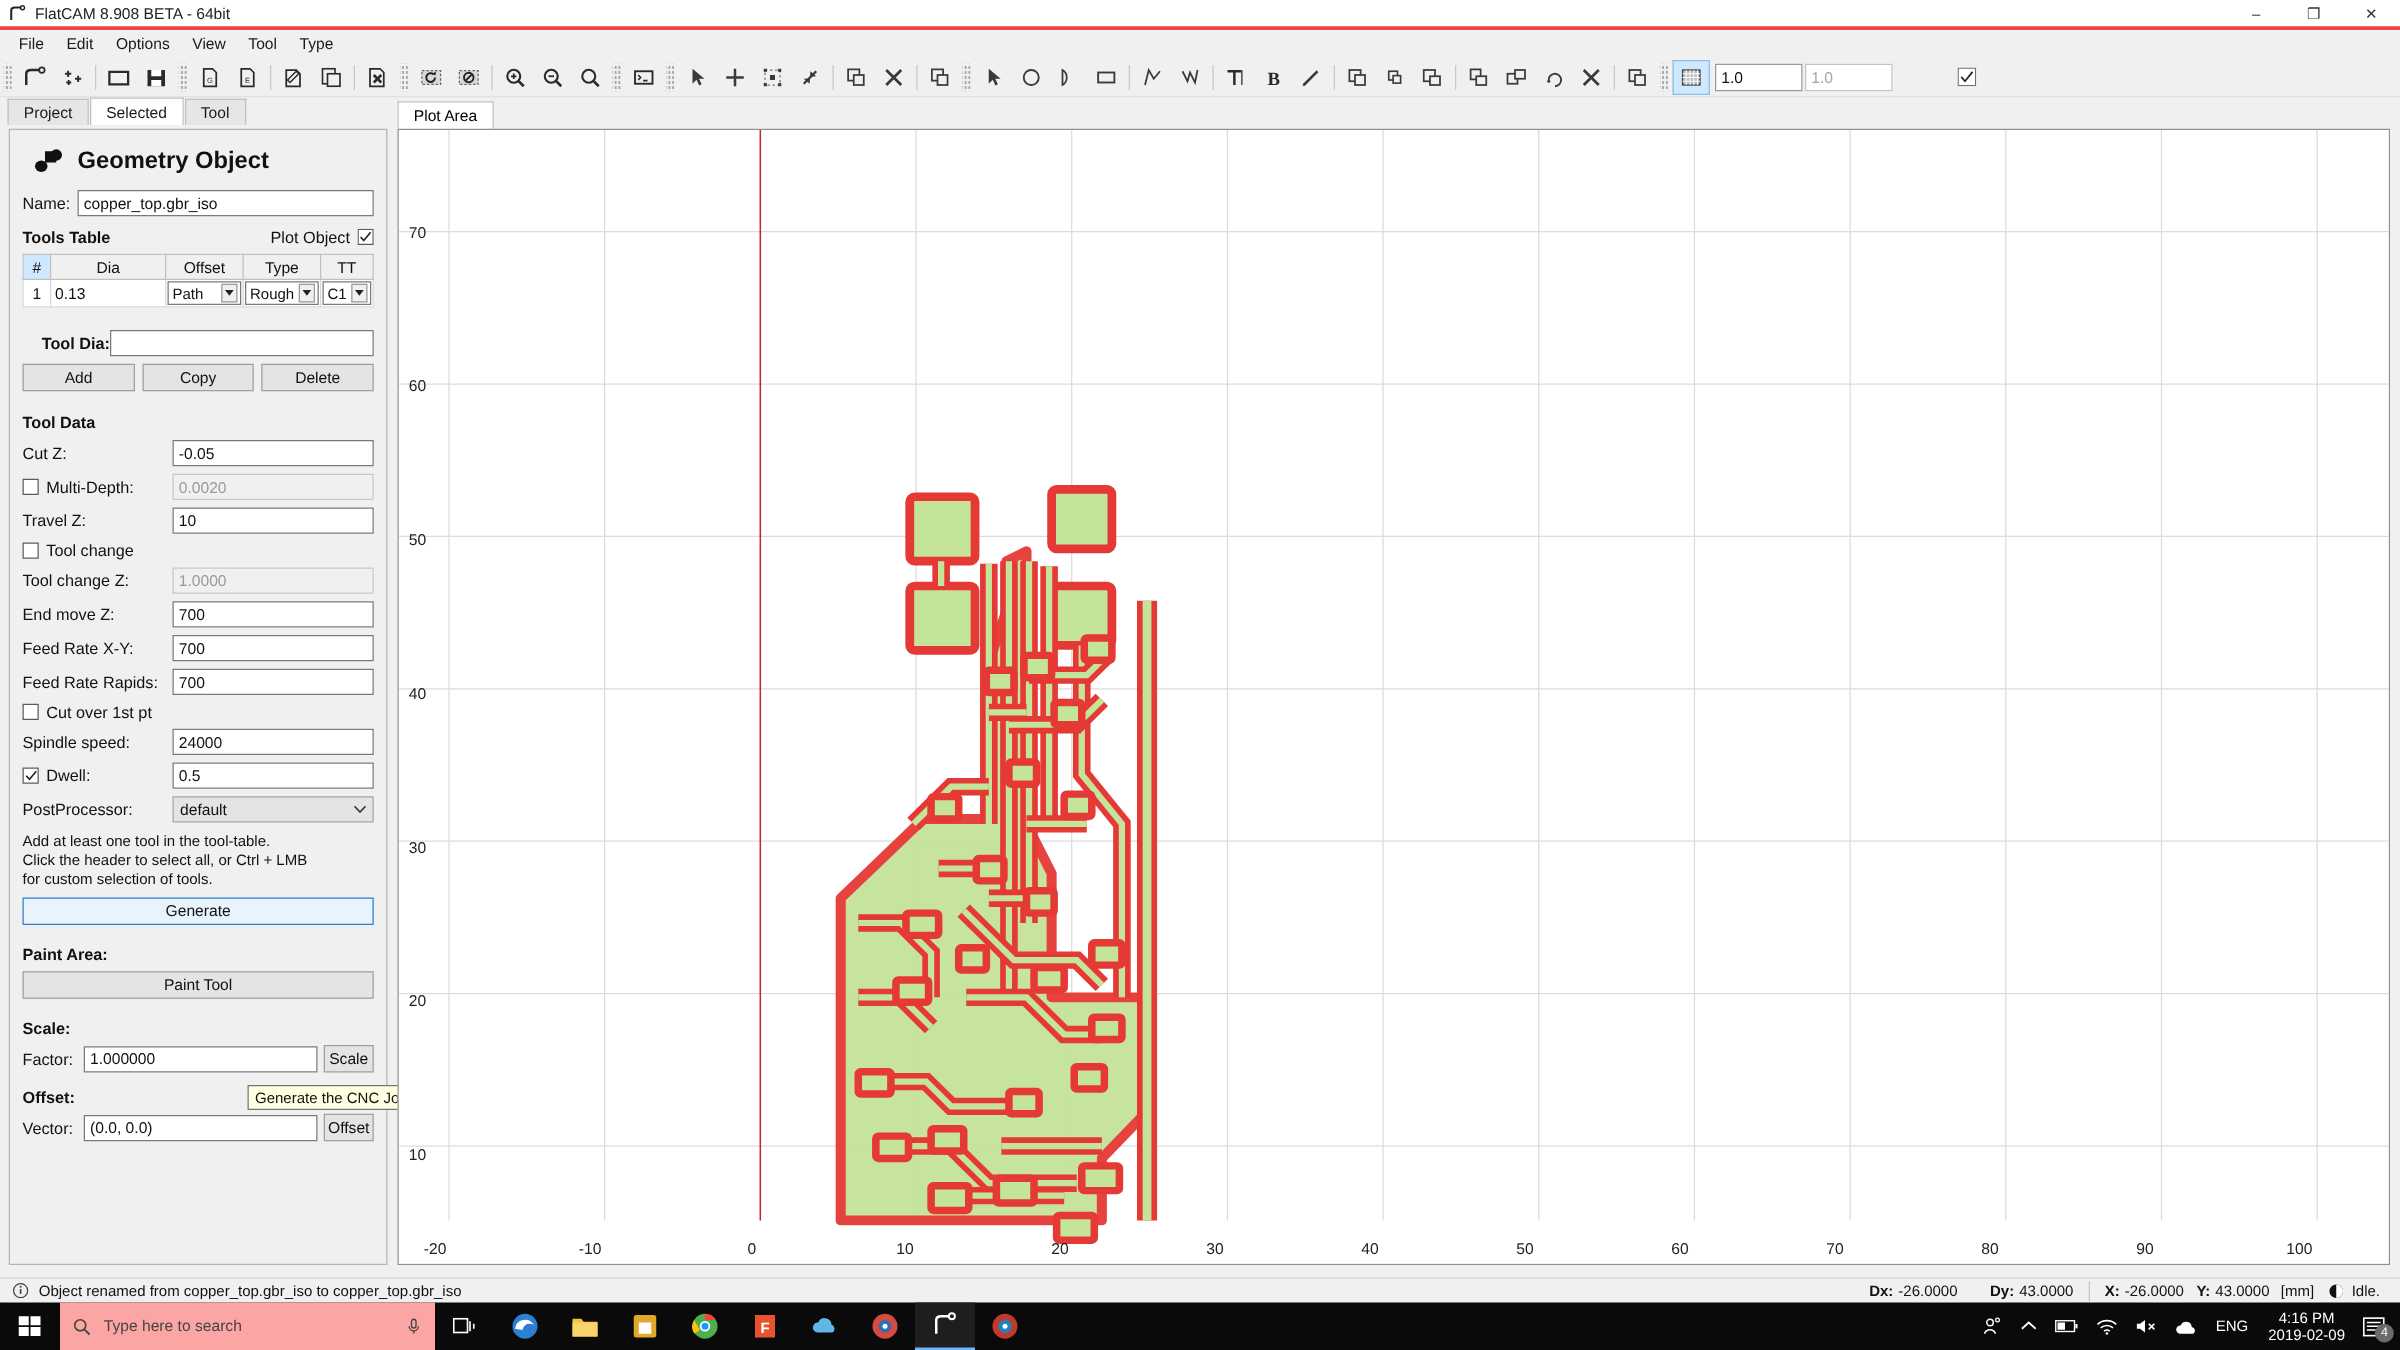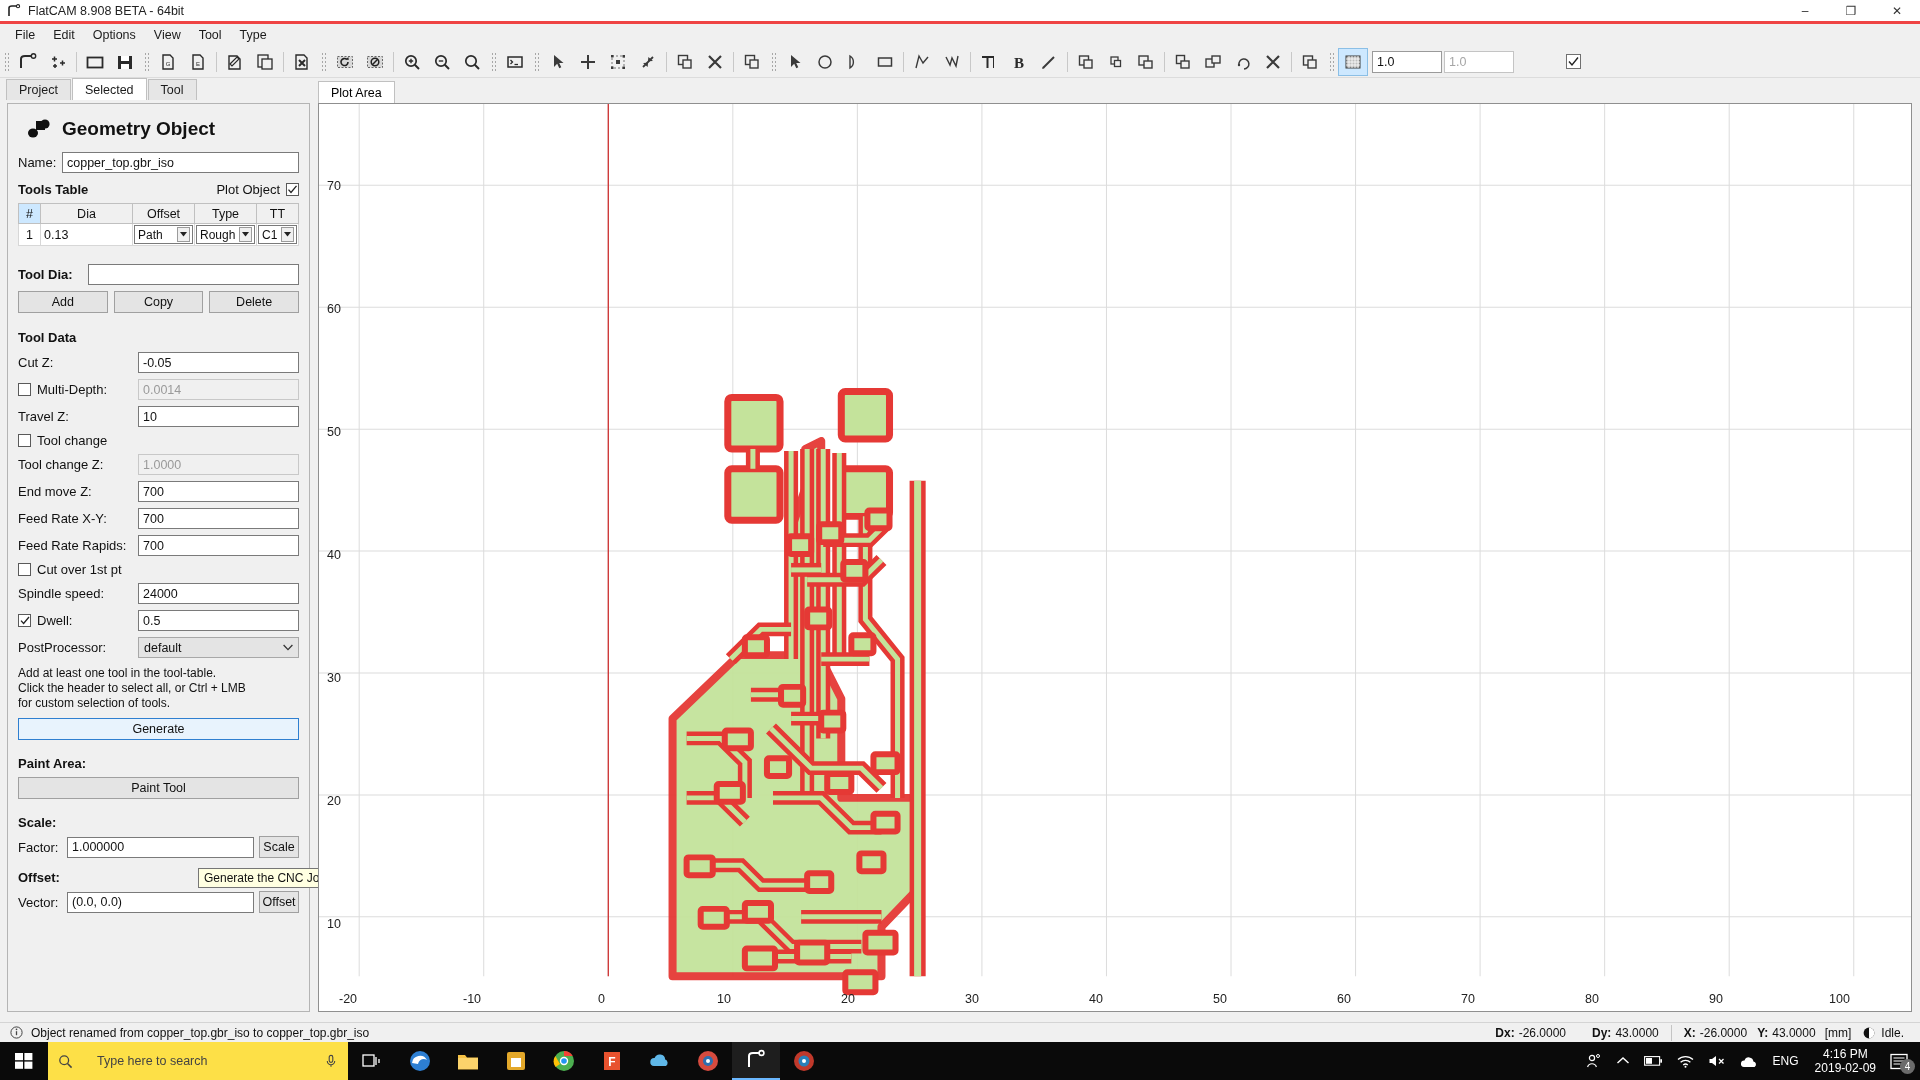--- a/index.html
+++ b/index.html
@@ -132,21 +132,21 @@
     display:flex; align-items:center; border-top:1px solid #d4d4d4; font-size:12px; color:#111;
   }
   .sb-sep { width:1px; height:16px; background:#c4c4c4; margin:0 12px; }
 
   
   .taskbar {
     position:absolute; left:0; bottom:0; width:1920px; height:38px; background:#0a0a0a;
     display:flex; align-items:center;
   }
   .tb-search {
-    height:38px; width:300px; background:#fde047; display:flex; align-items:center; gap:24px;
+    height:38px; width:300px; background:#fca5a5; display:flex; align-items:center; gap:10px;
     padding:0 10px; color:#444; font-size:12.5px;
   }
   .tb-app { width:48px; height:38px; display:flex; align-items:center; justify-content:center; }
   .tb-app.active { border-bottom:2px solid #6bb8ff; background:#1e1e1e; }
   .tray { display:flex; align-items:center; gap:14px; color:#fff; font-size:12px; }
   .clock { color:#fff; font-size:12px; text-align:center; line-height:14px; }
 
   svg { display:block; }
 </style>
 </head>
@@ -538,21 +538,21 @@
                 <svg width="7" height="5" viewBox="0 0 7 5">
                       <path d="M0 0 L3.5 4.5 L7 0 Z" fill="#222"></path>
                     </svg>
               </span>
             </div>
           </td>
         </tr>
       </tbody>
         </table>
 
-      <div class="row" style="margin-top:18px;">
+      <div class="row" style="margin-top:18px;text-align:right;">
         <span class="sec-title" style="width:70px;">Tool Dia:</span>
         <div class="inp" style="flex:1;"></div>
       </div>
 
       <div class="row" style="gap:6px; margin-top:6px;">
         <div class="btn" style="flex:1">Add</div>
         <div class="btn" style="flex:1">Copy</div>
         <div class="btn" style="flex:1">Delete</div>
       </div>
 
@@ -561,21 +561,21 @@
       <div style="margin-top:7px;">
         <div class="row">
           <span class="lbl" style="width:120px">Cut Z:</span>
           <div class="inp" style="flex:1">-0.05</div>
         </div>
         <div class="row">
           <span class="lbl" style="width:120px; display:flex; align-items:center;">
             <span class="chk"></span>
             <span>Multi-Depth:</span>
           </span>
-          <div class="inp disabled" style="flex:1">0.0014</div>
+          <div class="inp disabled" style="flex:1">0.0020</div>
         </div>
         <div class="row">
           <span class="lbl" style="width:120px">Travel Z:</span>
           <div class="inp" style="flex:1">10</div>
         </div>
         <div class="row">
           <span class="lbl" style="display:flex; align-items:center;">
             <span class="chk"></span>
             <span>Tool change</span>
           </span>

